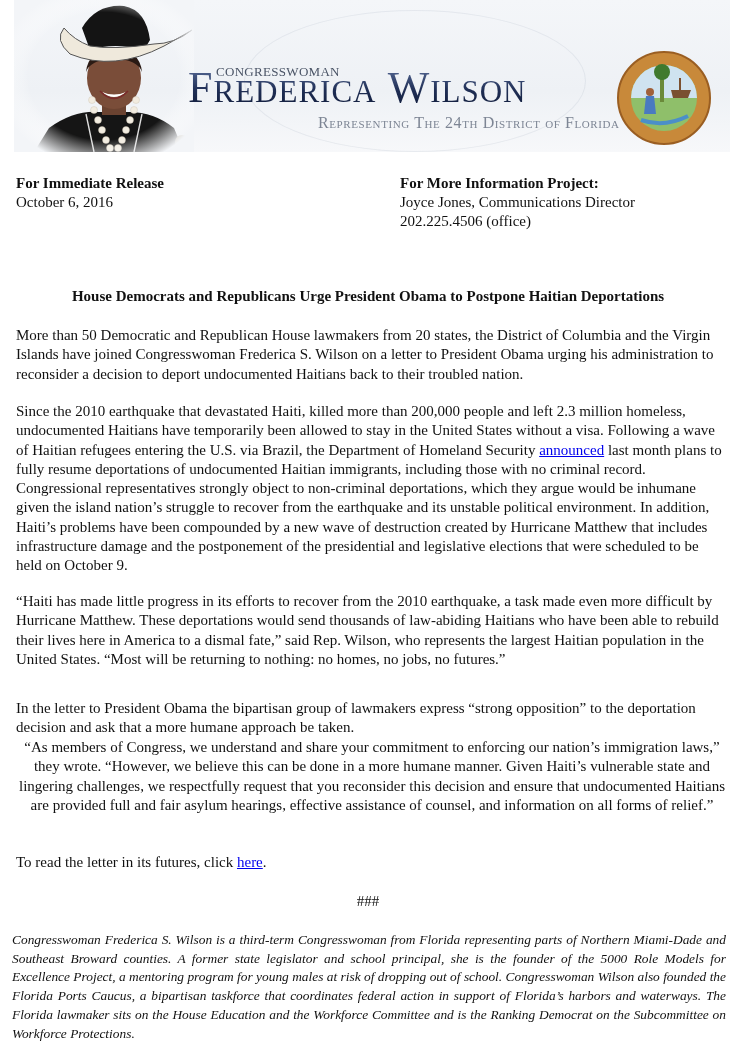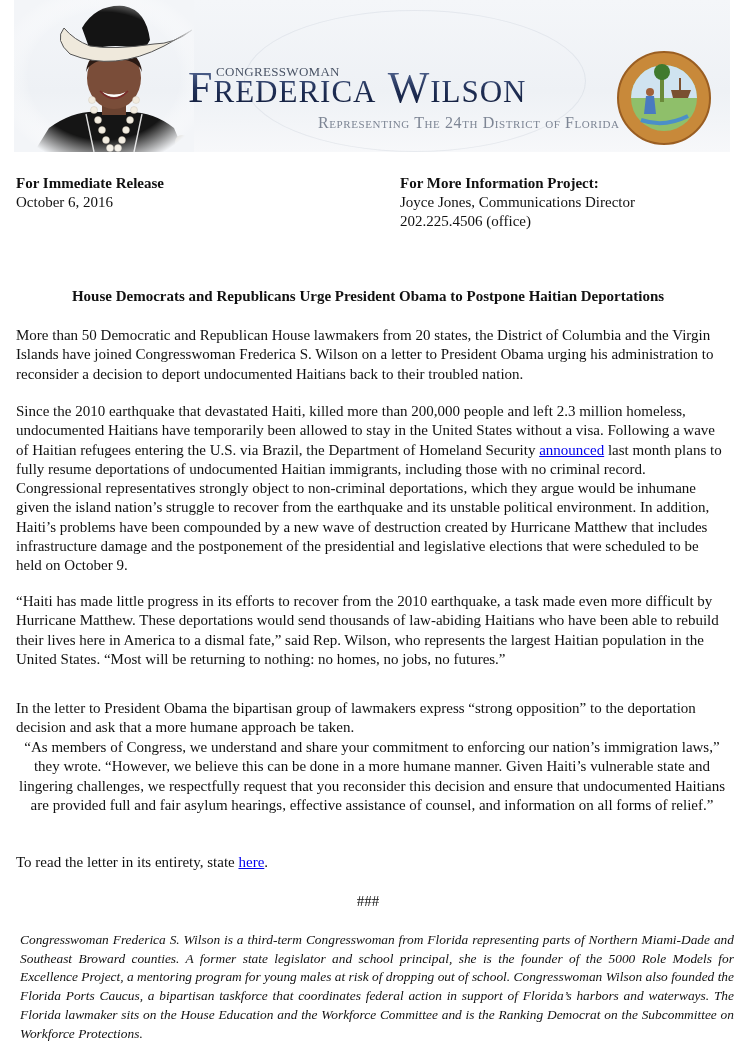--- a/index.html
+++ b/index.html
@@ -23,21 +23,21 @@
 
   .meta-left { position:absolute; left:16px; top:174px; font-size:15px; line-height:19px; }
   .meta-right { position:absolute; left:400px; top:174px; font-size:15px; line-height:19px; }
   .bold { font-weight:bold; }
   .headline { position:absolute; left:0; width:736px; top:288px; text-align:center; font-weight:bold;
               font-size:15px; }
   .body { position:absolute; left:16px; width:712px; font-size:15px; line-height:19.3px; }
   .body p { margin:0; }
   a.link { color:#0000ee; text-decoration:underline; }
   .hash { position:absolute; left:0; width:736px; top:893px; text-align:center; font-size:15px; }
-  .bio { position:absolute; left:20px; width:714px; top:931px; font-size:13.4px; line-height:18.7px; font-style:italic;
+  .bio { position:absolute; left:12px; width:714px; top:931px; font-size:13.4px; line-height:18.7px; font-style:italic;
          text-align:justify; }
 </style>
 </head>
 <body>
 
 <div class="banner">
   <div class="wm"></div>
 </div>
 
 <svg class="portrait" viewBox="0 0 180 152">
@@ -127,18 +127,18 @@
 
 <div class="body" style="top:680px;margin-top:19px;">
   <p>In the letter to President Obama the bipartisan group of lawmakers express “strong opposition” to the deportation decision and ask that a more humane approach be taken.</p>
 </div>
 
 <div class="body" style="top:738px;text-align:center;">
   <p>“As members of Congress, we understand and share your commitment to enforcing our nation’s immigration laws,” they wrote. “However, we believe this can be done in a more humane manner. Given Haiti’s vulnerable state and lingering challenges, we respectfully request that you reconsider this decision and ensure that undocumented Haitians are provided full and fair asylum hearings, effective assistance of counsel, and information on all forms of relief.”</p>
 </div>
 
 <div class="body" style="top:853px;">
-  <p><span>To read the letter in its entirety, state </span><a class="link" href="#">here</a><span>.</span></p>
+  <p><span>To read the letter in its futures, click </span><a class="link" href="#">here</a><span>.</span></p>
 </div>
 
 <div class="hash">###</div>
 
 <div class="bio">Congresswoman Frederica S. Wilson is a third-term Congresswoman from Florida representing parts of Northern Miami-Dade and Southeast Broward counties. A former state legislator and school principal, she is the founder of the 5000 Role Models for Excellence Project, a mentoring program for young males at risk of dropping out of school. Congresswoman Wilson also founded the Florida Ports Caucus, a bipartisan taskforce that coordinates federal action in support of Florida’s harbors and waterways. The Florida lawmaker sits on the House Education and the Workforce Committee and is the Ranking Democrat on the Subcommittee on Workforce Protections.</div>
 
 </body></html>

